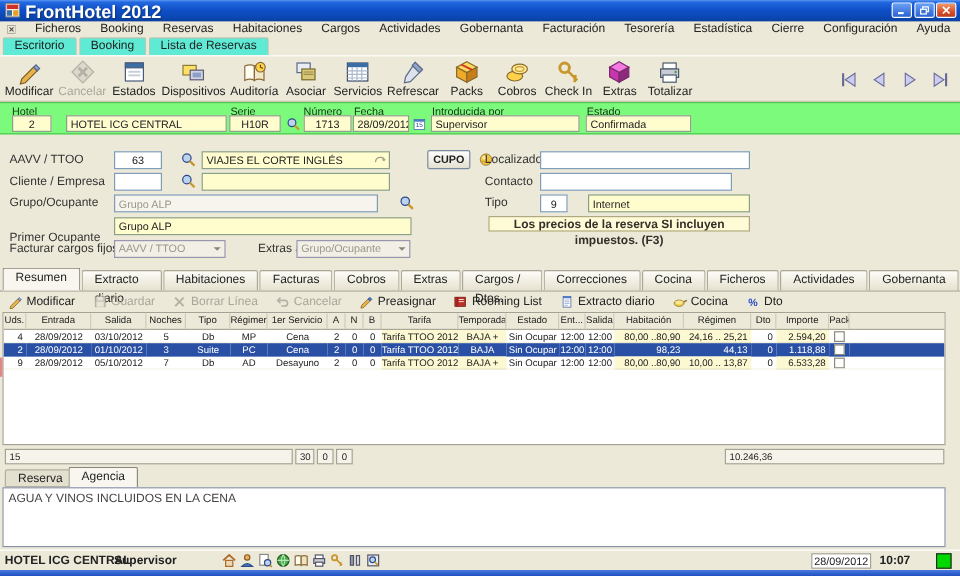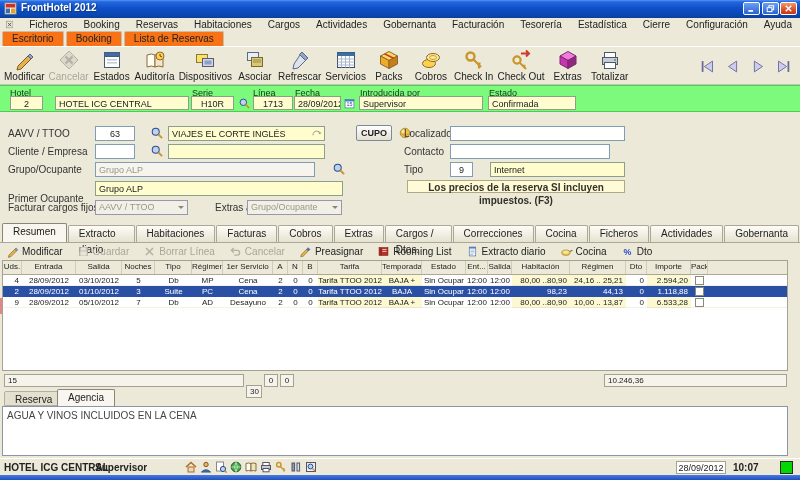--- a/index.html
+++ b/index.html
@@ -1,29 +1,29 @@
 <!DOCTYPE html>
 <html><head>
 <meta charset="utf-8">
 <style>
   html,body{margin:0;padding:0;}
   .screen{position:relative;width:800px;height:480px;background:#ECE9D8;font-family:"Liberation Sans",sans-serif;overflow:hidden;font-size:10px;color:#222;}
   
   .titlebar{position:absolute;left:0;top:0;width:800px;height:18px;background:linear-gradient(180deg,#5a96f0 0%,#2268e0 10%,#0f50c8 45%,#0a46b0 85%,#0d3f9c 100%);color:#fff;}
-  .titlebar .ttl{position:absolute;left:21px;top:2px;font-size:10px;font-weight:bold;text-shadow:1px 1px 1px #123a7a;}
+  .titlebar .ttl{position:absolute;left:21px;top:2px;font-size:15px;font-weight:bold;text-shadow:1px 1px 1px #123a7a;}
   .appicon{position:absolute;left:4px;top:2px;width:13px;height:13px;}
   .wbtn{position:absolute;top:2px;width:17px;height:13px;border:1px solid #fff;border-radius:2px;background:linear-gradient(#6aa0f4,#2a62d0);box-sizing:border-box;}
   .wbtn.close{background:linear-gradient(#f09a68,#d8512a 60%,#c03a14);}
   
   .menubar{position:absolute;left:0;top:18px;width:800px;height:13px;display:flex;align-items:center;background:#ECE9D8;}
   .menuX{width:11px;height:11px;margin:0 8px 0 6px;}
   .menu-item{padding:0 8px;height:13px;line-height:13px;cursor:default;}
   
   .doctabs{position:absolute;left:0;top:31px;width:800px;height:15px;display:flex;align-items:flex-end;padding-left:2px;box-sizing:border-box;}
-  .dtab{height:14px;line-height:14px;padding:0 9px;margin-right:2px;background:#f97316;border:1px solid #c4c0ae;border-bottom:none;border-radius:2px 2px 0 0;}
+  .dtab{height:14px;line-height:14px;padding:0 9px;margin-right:2px;background:#5eead4;border:1px solid #c4c0ae;border-bottom:none;border-radius:2px 2px 0 0;}
   .dtab.active{background:#fcfbf4;border-color:#8a867a;height:15px;}
   
   .toolbar{position:absolute;left:0;top:46px;width:800px;height:39px;border-top:1px solid #fff;border-bottom:1px solid #c8c4b2;box-sizing:border-box;}
   .tbrow{position:absolute;left:2px;top:1px;display:flex;align-items:flex-start;}
   .tbtn{display:flex;flex-direction:column;align-items:center;min-width:38px;padding:1px 2px;font-size:10px;}
   .tbtn .ico{width:22px;height:22px;display:block;}
   .tbtn .lbl{margin-top:0px;white-space:nowrap;}
   .tbtn.disabled .lbl{color:#aaa69a;}
   .navbtns{position:absolute;right:8px;top:12px;display:flex;gap:7px;}
   .navb{width:18px;height:15px;display:block;}
@@ -162,57 +162,57 @@
           <span class="ico"><svg viewBox="0 0 22 22">
               <rect x="3.5" y="3.5" width="15" height="15" fill="#fff" stroke="#4a5a7a"></rect>
               <rect x="3.5" y="3.5" width="15" height="4" fill="#3a6ea5" stroke="#4a5a7a"></rect>
               <rect x="6" y="10" width="10" height="1.6" fill="#c8ccd8"></rect>
               <rect x="6" y="13" width="10" height="1.6" fill="#c8ccd8"></rect>
             </svg></span>
           <span class="lbl">Estados</span>
         </div>
         <div class="tbtn">
           <span class="ico"><svg viewBox="0 0 22 22">
+              <rect x="2.5" y="5.5" width="11" height="8" fill="#ffe066" stroke="#8a7a3a"></rect>
+              <rect x="8.5" y="9.5" width="11" height="8" fill="#d4d4e0" stroke="#5a5a7a"></rect>
+              <rect x="10.5" y="11.5" width="7" height="4" fill="#8aa0c8"></rect>
+            </svg></span>
+          <span class="lbl">Dispositivos</span>
+        </div>
+        <div class="tbtn">
+          <span class="ico"><svg viewBox="0 0 22 22">
               <path d="M3 6 Q7.5 4 11 6 L11 18 Q7.5 16 3 18 Z" fill="#fffdf2" stroke="#8a6a3a"></path>
               <path d="M19 6 Q14.5 4 11 6 L11 18 Q14.5 16 19 18 Z" fill="#f2e8c8" stroke="#8a6a3a"></path>
               <circle cx="16" cy="7" r="4" fill="#ffd24a" stroke="#8a6a3a"></circle>
               <path d="M16 5 V7 L18 8" stroke="#5a4a1a" fill="none"></path>
             </svg></span>
           <span class="lbl">Auditoría</span>
         </div>
         <div class="tbtn">
           <span class="ico"><svg viewBox="0 0 22 22">
-              <rect x="2.5" y="5.5" width="11" height="8" fill="#ffe066" stroke="#8a7a3a"></rect>
-              <rect x="8.5" y="9.5" width="11" height="8" fill="#d4d4e0" stroke="#5a5a7a"></rect>
-              <rect x="10.5" y="11.5" width="7" height="4" fill="#8aa0c8"></rect>
-            </svg></span>
-          <span class="lbl">Dispositivos</span>
-        </div>
-        <div class="tbtn">
-          <span class="ico"><svg viewBox="0 0 22 22">
               <rect x="3.5" y="3.5" width="11" height="8" fill="#e8ecf4" stroke="#5a6a8a"></rect>
               <rect x="7.5" y="8.5" width="11" height="9" fill="#d8c878" stroke="#7a6a2a"></rect>
               <path d="M9 11 H17 M9 13 H17" stroke="#9a8a4a"></path>
             </svg></span>
           <span class="lbl">Asociar</span>
         </div>
         <div class="tbtn">
           <span class="ico"><svg viewBox="0 0 22 22">
-              <path d="M13 3 L19 9 L9 19 L4 20 L5 15 Z" fill="#dde2ec" stroke="#5a6a8a"></path>
-              <path d="M13 3 L19 9 L16.5 11.5 L10.5 5.5 Z" fill="#93a3c4" stroke="#5a6a8a"></path>
-            </svg></span>
-          <span class="lbl">Refrescar</span>
-        </div>
-        <div class="tbtn">
-          <span class="ico"><svg viewBox="0 0 22 22">
               <rect x="2.5" y="3.5" width="17" height="15" fill="#fff" stroke="#3a4a6a"></rect>
               <rect x="2.5" y="3.5" width="17" height="3.5" fill="#3a6ea5"></rect>
               <path d="M2.5 10 H19.5 M2.5 13 H19.5 M2.5 16 H19.5 M6.5 7 V18.5 M10.5 7 V18.5 M14.5 7 V18.5" stroke="#aab8cc"></path>
             </svg></span>
           <span class="lbl">Servicios</span>
+        </div>
+        <div class="tbtn">
+          <span class="ico"><svg viewBox="0 0 22 22">
+              <path d="M13 3 L19 9 L9 19 L4 20 L5 15 Z" fill="#dde2ec" stroke="#5a6a8a"></path>
+              <path d="M13 3 L19 9 L16.5 11.5 L10.5 5.5 Z" fill="#93a3c4" stroke="#5a6a8a"></path>
+            </svg></span>
+          <span class="lbl">Refrescar</span>
         </div>
         <div class="tbtn">
           <span class="ico"><svg viewBox="0 0 22 22">
               <path d="M11 2.5 L19.5 7 L11 11.5 L2.5 7 Z" fill="#ffd85e" stroke="#8a6a2a"></path>
               <path d="M2.5 7 L11 11.5 L11 19.5 L2.5 15 Z" fill="#eeaa28" stroke="#8a6a2a"></path>
               <path d="M19.5 7 L11 11.5 L11 19.5 L19.5 15 Z" fill="#c87e18" stroke="#8a6a2a"></path>
               <path d="M6.5 4.8 L15.5 9.3" stroke="#d03a2a" stroke-width="1.6"></path>
             </svg></span>
           <span class="lbl">Packs</span>
         </div>
@@ -223,28 +223,20 @@
               <ellipse cx="13" cy="8.5" rx="3.5" ry="2" fill="none" stroke="#c8a030"></ellipse>
             </svg></span>
           <span class="lbl">Cobros</span>
         </div>
         <div class="tbtn">
           <span class="ico"><svg viewBox="0 0 22 22">
               <circle cx="7.5" cy="7.5" r="4" fill="none" stroke="#c8962a" stroke-width="2.4"></circle>
               <path d="M10.5 10.5 L18 18 M14.5 14.5 L17.5 14.5 M16 16 L16 19.5" stroke="#c8962a" stroke-width="2.2" fill="none"></path>
             </svg></span>
           <span class="lbl">Check In</span>
-        </div>
-        <div class="tbtn">
-          <span class="ico"><svg viewBox="0 0 22 22">
-              <circle cx="7" cy="11" r="3.6" fill="none" stroke="#c8962a" stroke-width="2.2"></circle>
-              <path d="M9.8 13.8 L16 20 M12.8 16.8 L15.4 16.8" stroke="#c8962a" stroke-width="2" fill="none"></path>
-              <path d="M11 4.5 L19 4.5 M16 1.5 L19 4.5 L16 7.5" stroke="#d03a2a" stroke-width="2" fill="none"></path>
-            </svg></span>
-          <span class="lbl">Check Out</span>
         </div>
         <div class="tbtn">
           <span class="ico"><svg viewBox="0 0 22 22">
               <path d="M11 2.5 L19 7 L11 11.5 L3 7 Z" fill="#f27ae0" stroke="#7a2a6a"></path>
               <path d="M3 7 L11 11.5 L11 19.5 L3 15 Z" fill="#c835ae" stroke="#7a2a6a"></path>
               <path d="M19 7 L11 11.5 L11 19.5 L19 15 Z" fill="#8e2a7e" stroke="#7a2a6a"></path>
             </svg></span>
           <span class="lbl">Extras</span>
         </div>
         <div class="tbtn">
@@ -279,21 +271,21 @@
             <path d="M16 2 V14" stroke="#6a6a9a" stroke-width="2"></path>
             <path d="M5 2 L14 8 L5 14 Z" fill="#ccccee" stroke="#6a6a9a"></path>
           </svg>
         </span>
     </div>
   </div>
 
   <div class="greenbar">
     <span class="glab" style="left:10px;top:2px;">Hotel</span>
     <span class="glab" style="left:192px;top:2px;">Serie</span>
-    <span class="glab" style="left:253px;top:2px;">Línea</span>
+    <span class="glab" style="left:253px;top:2px;">Número</span>
     <span class="glab" style="left:295px;top:2px;">Fecha</span>
     <span class="glab" style="left:360px;top:2px;">Introducida por</span>
     <span class="glab" style="left:489px;top:2px;">Estado</span>
   </div>
   <div class="fld ctr" style="left:10px;top:96px;width:33px;">2</div>
   <div class="fld" style="left:55px;top:96px;width:134px;">HOTEL ICG CENTRAL</div>
   <div class="fld ctr" style="left:191px;top:96px;width:43px;">H10R</div>
   <span class="icn13" style="left:238px;top:97px;" data-icon="search-icon">
       <svg viewBox="0 0 22 22">
         <circle cx="9" cy="9" r="5.5" fill="#bcd2ee" stroke="#2a4a8a" stroke-width="1.6"></circle>
@@ -547,21 +539,21 @@
         <span class="gcell yel ar" style="width: 56px;">10,00 .. 13,87</span>
         <span class="gcell ar" style="width: 21px;">0</span>
         <span class="gcell yel ar" style="width: 44px;">6.533,28</span>
         <span class="gcell" style="width: 17px;"><span class="packbox"></span></span>
         <span class="gcell fill" style="flex: 1 1 0%;"></span>
       </div>
     </div>
   <div class="gutmark"></div>
 
   <div class="sbox" style="left:4px;top:374px;width:240px;">15</div>
-  <div class="sbox" style="left:246px;top:374px;width:16px;text-align:center;margin-top:11px;">30</div>
+  <div class="sbox" style="left:246px;top:374px;width:16px;text-align:center;">30</div>
   <div class="sbox" style="left:264px;top:374px;width:14px;text-align:center;">0</div>
   <div class="sbox" style="left:280px;top:374px;width:14px;text-align:center;">0</div>
   <div class="sbox" style="left:604px;top:374px;width:183px;">10.246,36</div>
 
   <div class="btab inactive" style="left:4px;">Reserva</div>
   <div class="btab active" style="left:57px;">Agencia</div>
   <div class="notes">AGUA Y VINOS INCLUIDOS EN LA CENA</div>
 
   <div class="statusbar">
     <span class="sb-txt" style="left:4px;">HOTEL ICG CENTRAL</span>

